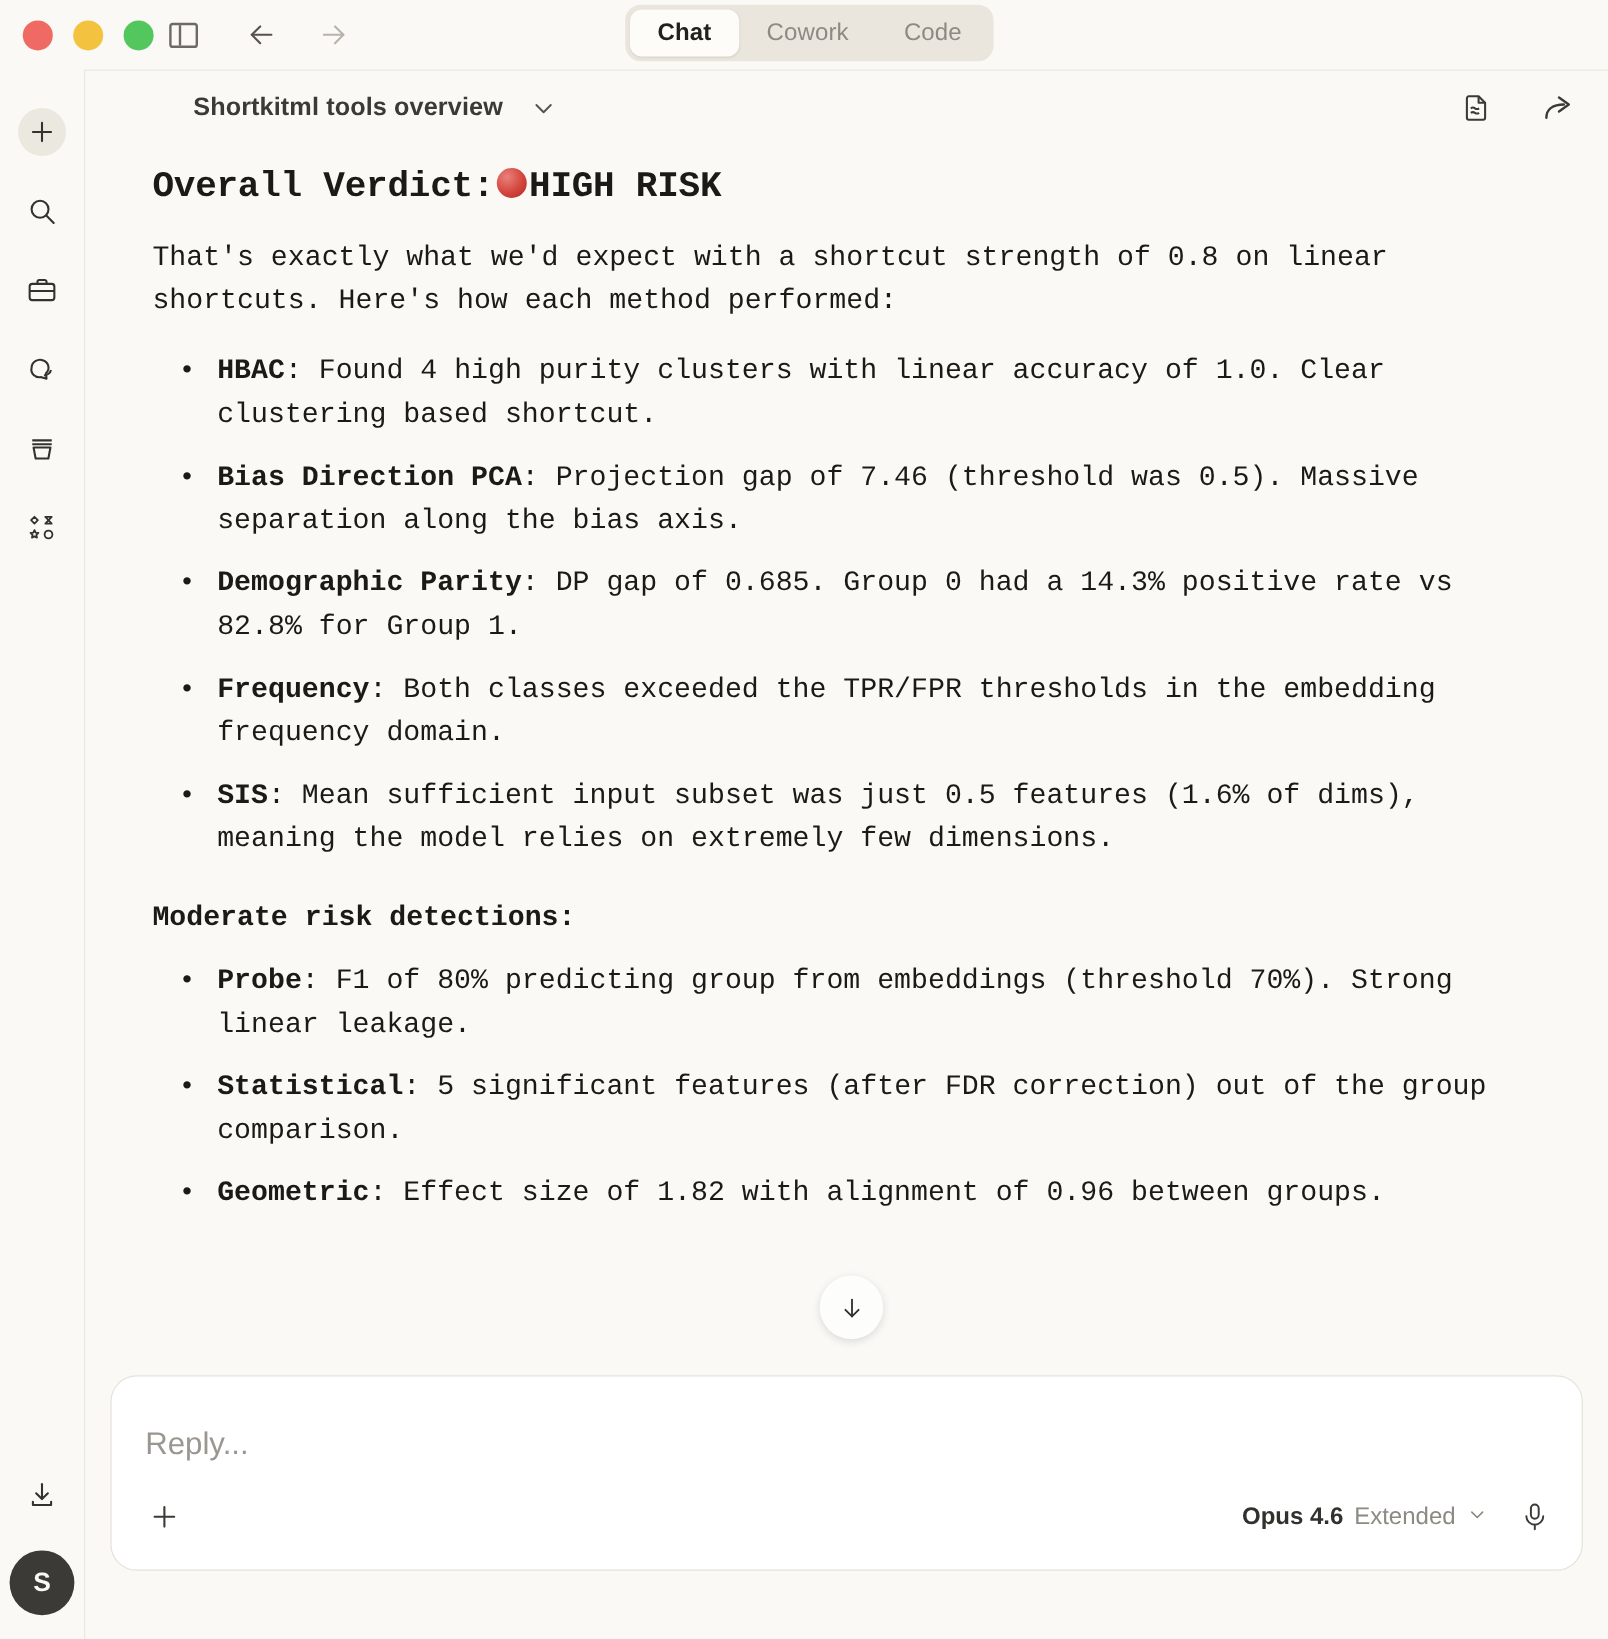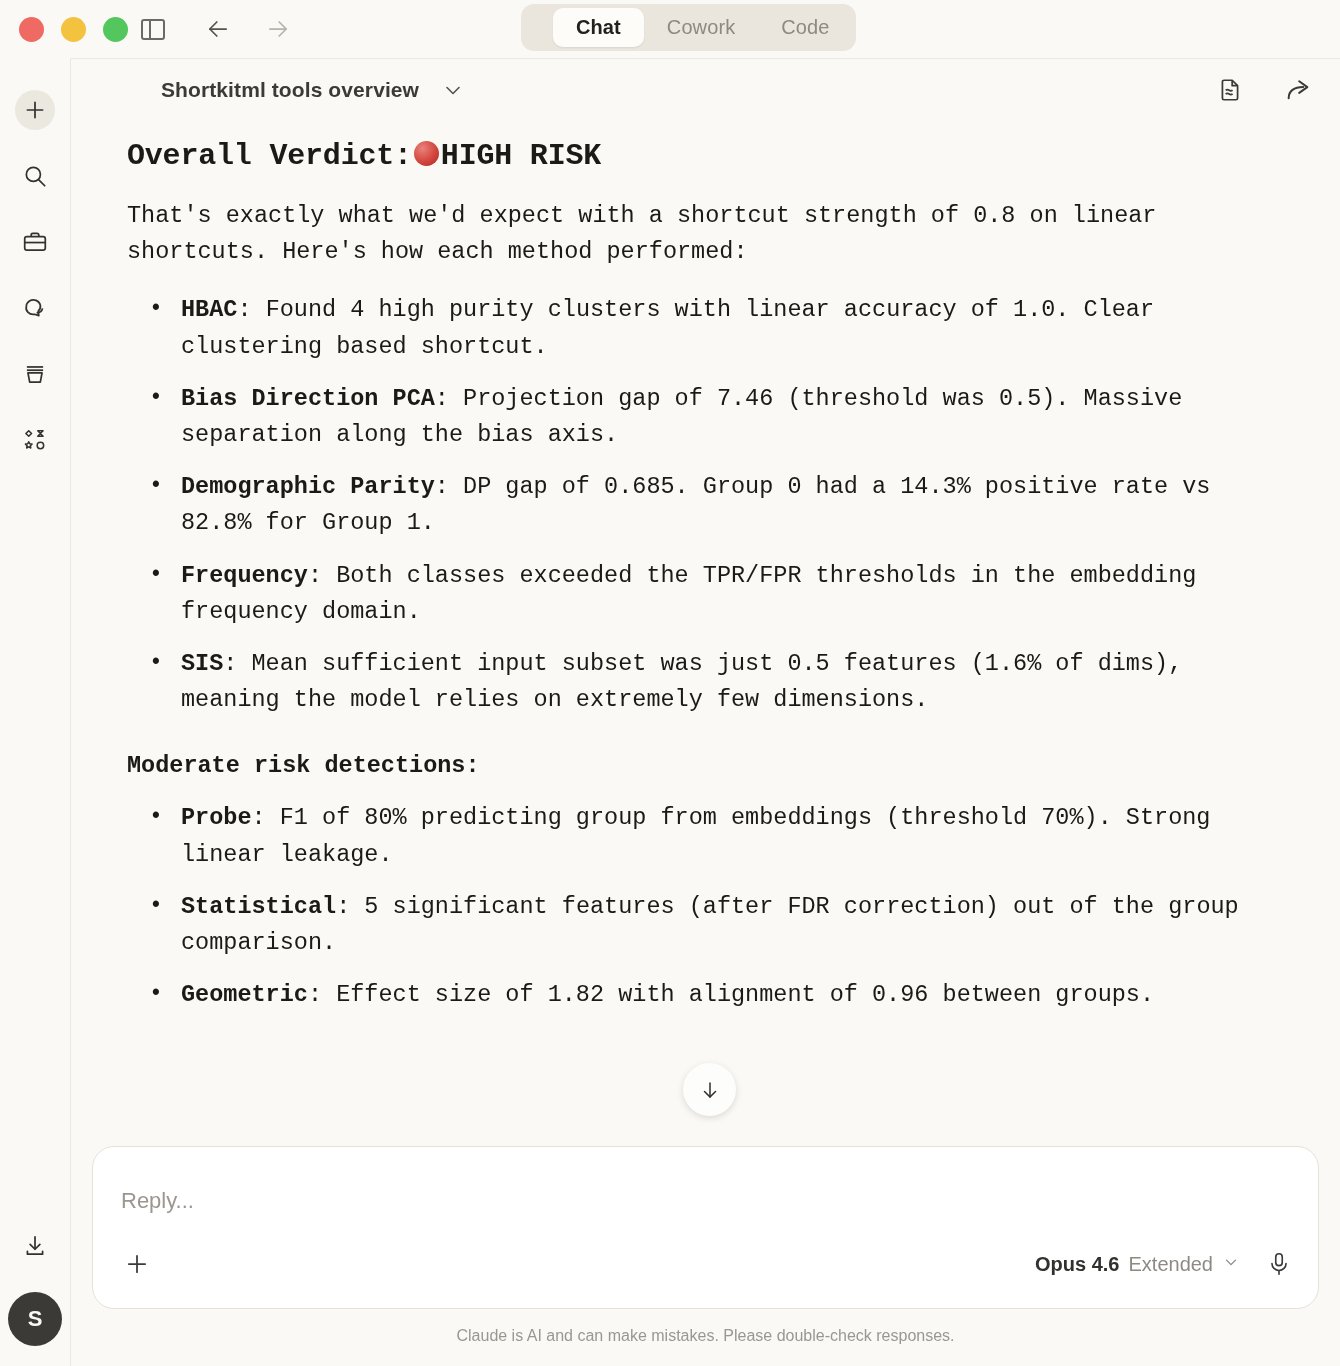--- a/index.html
+++ b/index.html
@@ -34,21 +34,21 @@
 
   .tabs {
     position: absolute; left: 521px; top: 4px;
     display: flex; align-items: center; gap: 0;
     background: #eae6dd; border-radius: 13px; padding: 4px;
   }
   .tab {
     font-size: 20px; color: #8d8a83; padding: 8px 23px; border-radius: 10px;
     cursor: pointer; letter-spacing: .1px;
   }
-  .tab.active { background: #fdfcf9; color: #22211e; font-weight: 600; box-shadow: 0 1px 2px rgba(0,0,0,.07); margin-left: 28px; }
+  .tab.active { background: #fdfcf9; color: #22211e; font-weight: 600; box-shadow: 0 1px 2px rgba(0,0,0,.07); }
 
   
   .rail {
     position: absolute; left: 0; top: 58px; width: 71px; height: 1308px;
     background: #faf9f5; border-right: 1px solid #ebe8e0;
     display: flex; flex-direction: column; align-items: center;
   }
   .rail-top { margin-top: 32px; display: flex; flex-direction: column; align-items: center; gap: 26px; }
   .rail-btn {
     width: 40px; height: 40px; display: flex; align-items: center; justify-content: center;
@@ -123,21 +123,21 @@
     display: flex; align-items: center; justify-content: center; cursor: pointer;
     z-index: 5;
   }
 
   
   .composer {
     position: absolute; left: 92px; top: 1146px; width: 1227px; height: 163px;
     background: #ffffff; border: 1px solid #e6e2d9; border-radius: 22px;
   }
   .composer .placeholder {
-    position: absolute; left: 28px; top: 41px; font-size: 22px; color: #9b9790;
+    position: absolute; left: 28px; top: 41px; font-size: 26px; color: #9b9790;
     font-family: "Liberation Sans", sans-serif; cursor: text;
   }
   .composer-row {
     position: absolute; left: 0; right: 0; bottom: 22px; height: 44px;
     display: flex; align-items: center; padding: 0 26px;
   }
   .plus-btn { width: 36px; height: 36px; display: flex; align-items: center; justify-content: center; cursor: pointer; }
   .composer-right { margin-left: auto; display: flex; align-items: center; gap: 26px; }
   .model-pick { display: flex; align-items: center; gap: 9px; cursor: pointer; }
   .model-name { font-size: 20px; color: #32312d; font-weight: 600; }
@@ -315,15 +315,14 @@
           <svg width="26" height="26" viewBox="0 0 24 24" fill="none" stroke="#3b3a36" stroke-width="1.5" stroke-linecap="round" stroke-linejoin="round">
               <rect x="9" y="2.5" width="6" height="11" rx="3"></rect>
               <path d="M5.5 11.5a6.5 6.5 0 0013 0"></path>
               <path d="M12 18v3.5"></path>
             </svg>
         </div>
       </div>
     </div>
   </div>
 
-  <div class="footer">Claude is AI and can make mistakes. Please double-check responses.</div>
 
 </div>
 
 </body></html>

